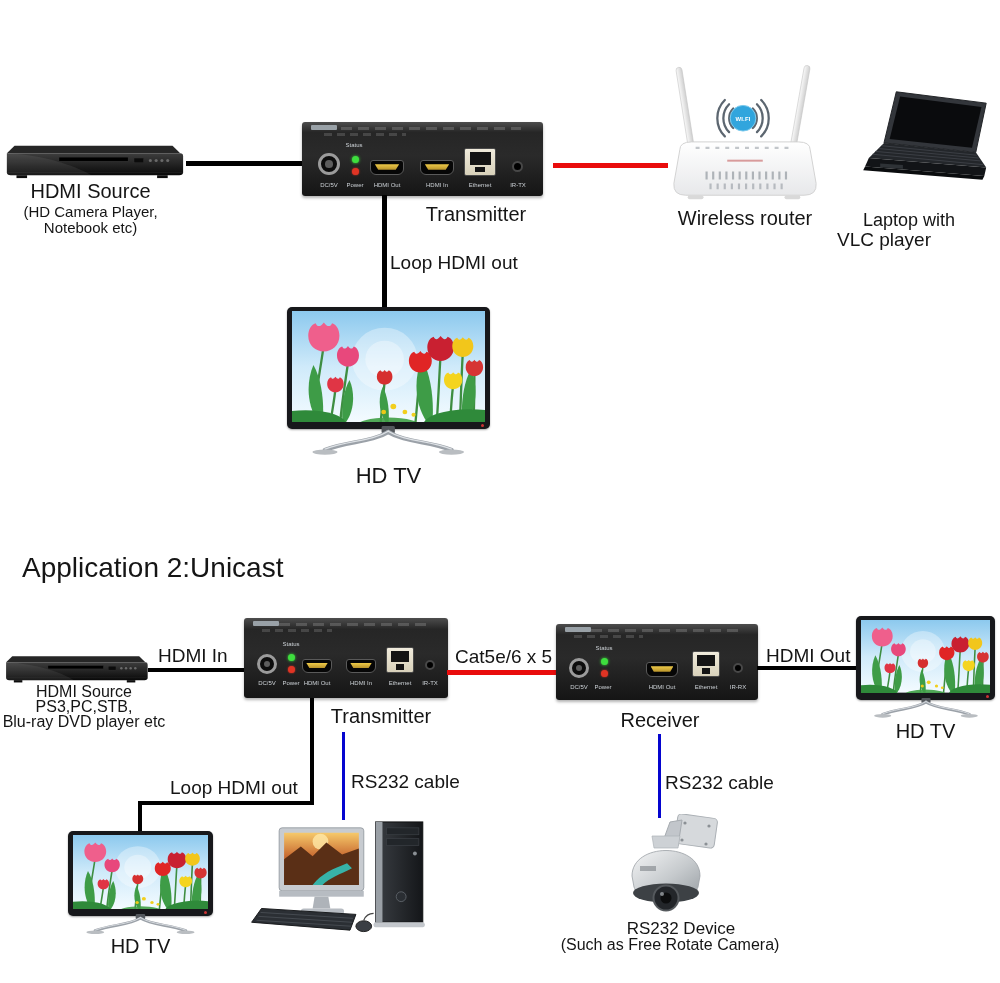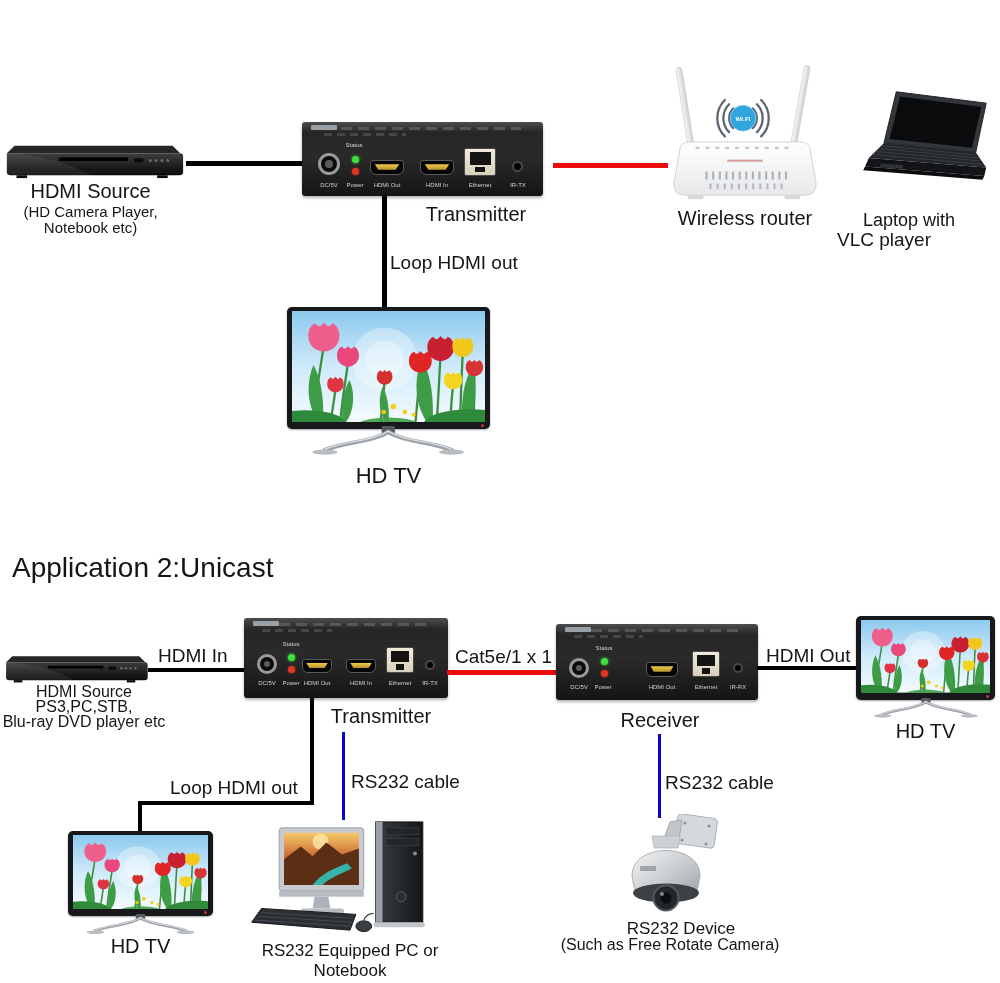--- a/index.html
+++ b/index.html
@@ -251,21 +251,21 @@
           <use href="#tulipScene"></use>
         </svg>
       <div class="tv-dot"></div>
     </div>
     <svg class="tv-stand" viewBox="0 0 200 40" preserveAspectRatio="none">
         <use href="#tvStand"></use>
       </svg>
   </div>
   <div class="lbl center" style="left:287px;top:463px;width:203px;font-size:22px">HD TV</div>
 
-  <div class="sec-title" style="left:12px;top:552px">Application 2:Unicast</div>
+  <div class="sec-title" style="left:22px;top:552px">Application 2:Unicast</div>
 
   <div class="dev" style="left:3px;top:650px;width:147px;height:34px">
     <svg viewBox="0 0 190 44" preserveAspectRatio="none">
         <use href="#dvdPlayer"></use>
       </svg>
   </div>
   <div class="lbl center" style="left:0px;top:684px;width:168px;font-size:16px;line-height:15.5px">HDMI Source</div>
   <div class="lbl center" style="left:0px;top:699px;width:168px;font-size:16px;line-height:15.5px">PS3,PC,STB,</div>
   <div class="lbl center" style="left:0px;top:714px;width:168px;font-size:16px;line-height:15.5px">Blu-ray DVD player etc</div>
 
@@ -286,21 +286,21 @@
     <div class="ir-jack" style="left:181px;top:42px;width:10px;height:10px"></div>
     <div class="tinytxt" style="left:3px;top:62px;width:40px">DC/5V</div>
     <div class="tinytxt" style="left:28px;top:62px;width:38px">Power</div>
     <div class="tinytxt" style="left:50px;top:62px;width:46px">HDMI Out</div>
     <div class="tinytxt" style="left:94px;top:62px;width:46px">HDMI In</div>
     <div class="tinytxt" style="left:133px;top:62px;width:46px">Ethernet</div>
     <div class="tinytxt" style="left:171px;top:62px;width:30px">IR-TX</div>
   </div>
   <div class="lbl center" style="left:311px;top:705px;width:140px;font-size:20px">Transmitter</div>
 
-  <div class="lbl" style="left:455px;top:646px;font-size:19px">Cat5e/1 x 1</div>
+  <div class="lbl" style="left:455px;top:646px;font-size:19px">Cat5e/6 x 5</div>
   <div class="cable red" style="left:447px;top:670px;width:112px;height:5px"></div>
 
   <div class="ext" style="left:556px;top:624px;width:202px;height:76px">
     <div class="ext-print"></div>
     <div class="ext-print2"></div>
     <div class="ext-sticker"></div>
     <div class="dc-jack" style="left:13px;top:34px;width:20px;height:20px"></div>
     <div class="tinytxt" style="left:33px;top:21px;width:30px">Status</div>
     <div class="led green" style="left:45px;top:34px"></div>
     <div class="led red" style="left:45px;top:46px"></div>
@@ -372,21 +372,20 @@
       <polygon points="10,92 106,98 100,114 0,106" fill="#2b2f34" stroke="#17191c"></polygon>
       <g stroke="#454a51" stroke-width="1" fill="none">
         <path d="M9,96 L103,102"></path>
           <path d="M7,100 L102,106"></path>
           <path d="M5,104 L101,110"></path>
       </g>
       <ellipse cx="114" cy="110" rx="8" ry="5.5" fill="#3a3e44" stroke="#222"></ellipse>
       <path d="M114,104 C116,99 120,97 124,97" stroke="#444" stroke-width="1.2" fill="none"></path>
     </svg>
   </div>
-  <div class="lbl center" style="left:225px;top:941px;width:250px;font-size:17px">RS232 Equipped PC or Notebook</div>
 
   <div class="cable blue" style="left:658px;top:734px;width:3px;height:84px"></div>
   <div class="lbl" style="left:665px;top:772px;font-size:19px">RS232 cable</div>
 
   <div class="dev" style="left:612px;top:814px;width:108px;height:104px">
     <svg viewBox="0 0 108 104">
       <rect x="64" y="2" width="40" height="30" rx="4" fill="#d6d9dc" stroke="#abb0b5" transform="rotate(8 84 17)"></rect>
       <circle cx="73" cy="9" r="1.6" fill="#8b9095"></circle>
         <circle cx="97" cy="12" r="1.6" fill="#8b9095"></circle>
       <circle cx="70" cy="26" r="1.6" fill="#8b9095"></circle>

